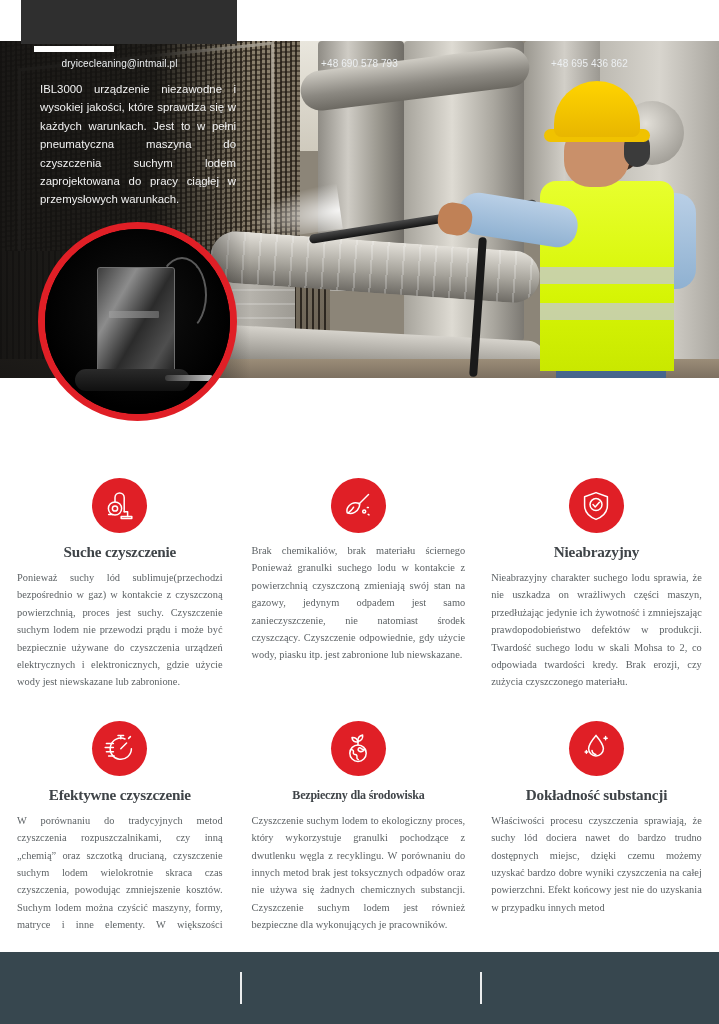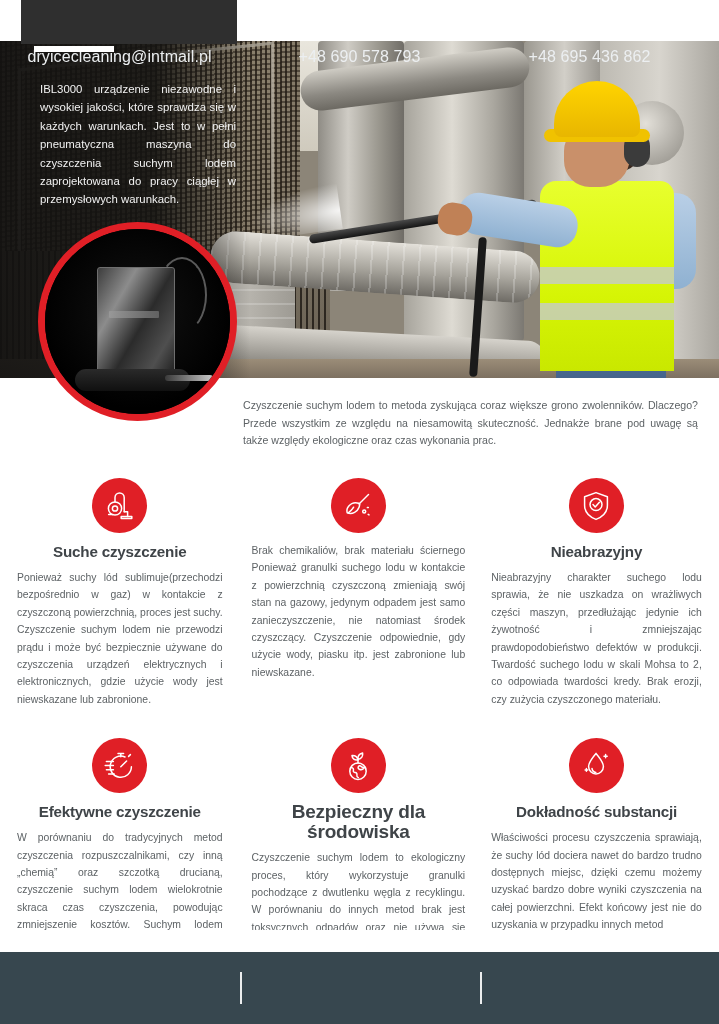--- a/index.html
+++ b/index.html
@@ -95,40 +95,40 @@
   .prod-foot{position:absolute;left:50px;top:146px;width:82px;height:6px;background:#252525;border-radius:2px;}
 
   
   .sec{position:absolute;left:243px;top:388px;width:455px;}
   .sec-title{font-size:17.5px;font-weight:700;color:#3f4448;line-height:22px;letter-spacing:-.1px;}
   .sec-body{margin-top:9px;font-size:10.6px;line-height:17.6px;color:#5d6265;text-align:justify;}
 
   
   .grid{position:absolute;left:0;top:478px;width:719px;}
   .row{display:flex;width:719px;}
-  .cell{width:239.6px;box-sizing:border-box;padding:0 16px;}
+  .cell{width:239.6px;box-sizing:border-box;padding:0 16px;font-family:Liberation Serif, serif;}
   .cell.c1{padding-left:17px;padding-right:17px;}
   .cell.c2{padding-left:12px;padding-right:14px;}
   .cell.c3{padding-left:12px;padding-right:17px;}
   .ico-wrap{display:flex;justify-content:center;margin-bottom:9px;}
   .ico{width:55px;height:55px;border-radius:50%;background:#e01f26;display:flex;align-items:center;justify-content:center;}
   .ico svg{display:block;}
   .f-title{text-align:center;font-size:15.2px;font-weight:700;color:#3f4448;line-height:20px;margin-bottom:7px;letter-spacing:-.2px;}
-  .f-title.sm{font-size:19px;}
+  .f-title.sm{font-size:12px;}
   .f-body{font-size:10.4px;line-height:17.4px;color:#5d6265;text-align:justify;}
   .row2{margin-top:30px;}
 
   
   .footer{position:absolute;left:0;top:952px;width:719px;height:72px;background:#37474f;}
   .fitem{position:absolute;top:12px;width:239px;text-align:center;color:#ffffff;}
   .fitem.i1{left:0;}
   .fitem.i2{left:240px;}
   .fitem.i3{left:470px;}
   .f-ico{height:30px;display:flex;align-items:center;justify-content:center;}
-  .f-txt{margin-top:6px;font-size:16px;color:#eceff1;letter-spacing:.1px;}
+  .f-txt{margin-top:16px;font-size:10px;color:#eceff1;letter-spacing:.1px;}
   .fdiv{position:absolute;top:972px;width:2px;height:32px;background:#ffffff;opacity:.9;}
   .fdiv.d1{left:240px;}
   .fdiv.d2{left:480px;}
   .white-gap{position:absolute;left:0;top:930px;width:719px;height:22px;background:#fff;}
 </style>
 </head>
 <body>
 
 <div class="page">
 
@@ -181,21 +181,20 @@
     <div class="prod-reel"></div>
     <div class="prod-dot"></div>
     <div class="prod-body"></div>
     <div class="prod-label"></div>
     <div class="prod-foot"></div>
     <div class="prod-hose"></div>
     <div class="prod-gun"></div>
   </div>
 
   <div class="sec">
-    <div class="sec-body">Czyszczenie suchym lodem to metoda zyskująca coraz większe grono zwolenników. Dlaczego? Przede wszystkim ze względu na niesamowitą skuteczność. Jednakże brane pod uwagę są także względy ekologiczne oraz czas wykonania prac.</div>
   </div>
 
   <div class="grid">
 
     <div class="row">
 
       <div class="cell c1">
         <div class="ico-wrap">
           <div class="ico">
             <svg width="34" height="34" viewBox="0 0 34 34" fill="none" stroke="#fff" stroke-width="1.5" stroke-linecap="round" stroke-linejoin="round">

